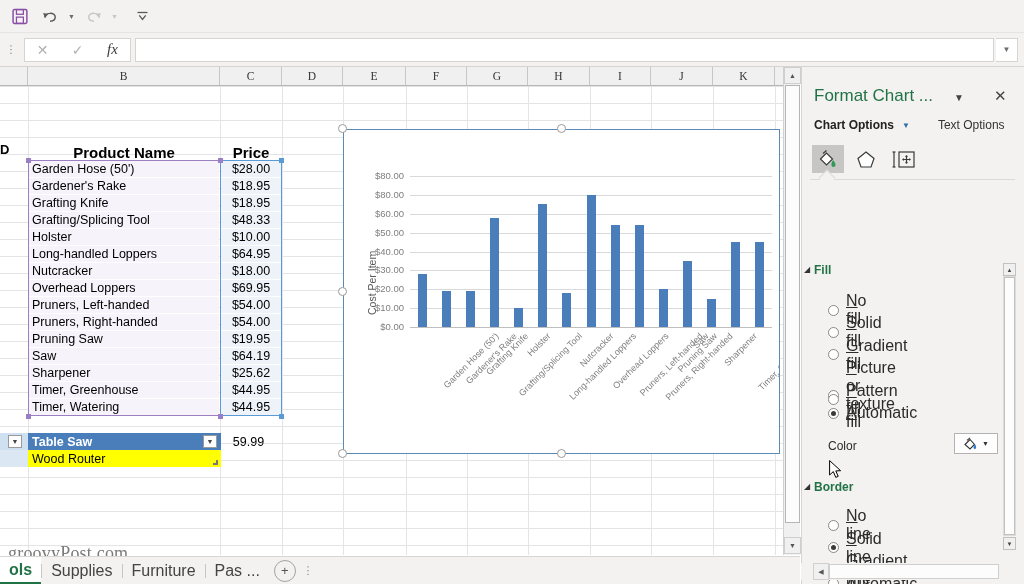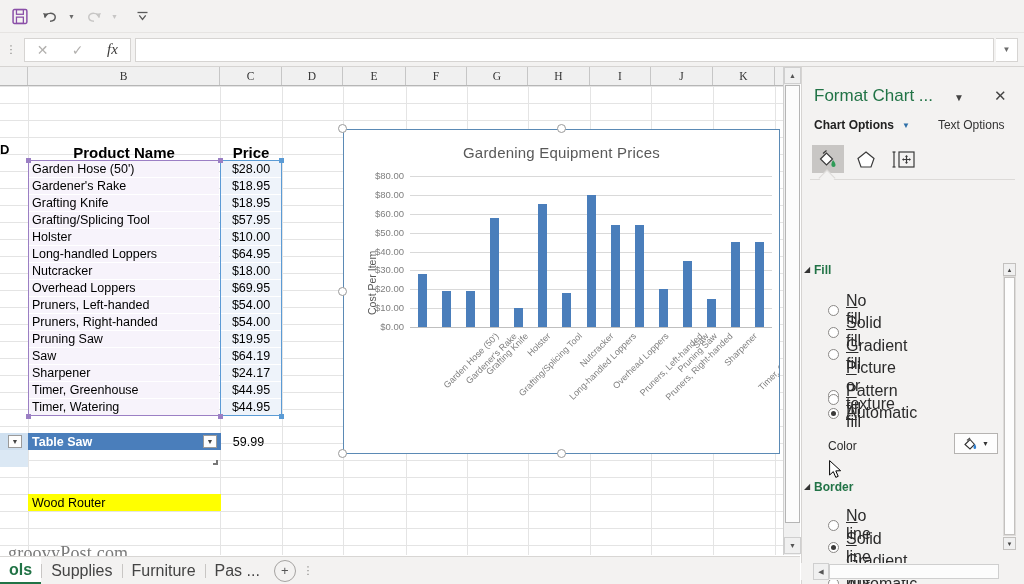--- a/index.html
+++ b/index.html
@@ -258,60 +258,60 @@
         <div class="cell" style="left: 0px; top: 55px; width: 12px; height: 17px; font-weight: bold; font-size: 13px;">D</div>
         <div class="cell hdr" style="left: 29px; top: 58px; width: 190px; height: 17px;">Product Name</div>
         <div class="cell hdr" style="left: 221px; top: 58px; width: 60px; height: 17px;">Price</div>
         <div class="cell tbl-name" style="left: 29px; top: 75px; width: 190px; height: 16px;">Garden Hose (50')</div>
         <div class="cell tbl-price price" style="left: 221px; top: 75px; width: 60px; height: 16px;">$28.00</div>
         <div class="cell tbl-name" style="left: 29px; top: 92px; width: 190px; height: 16px;">Gardener's Rake</div>
         <div class="cell tbl-price price" style="left: 221px; top: 92px; width: 60px; height: 16px;">$18.95</div>
         <div class="cell tbl-name" style="left: 29px; top: 109px; width: 190px; height: 16px;">Grafting Knife</div>
         <div class="cell tbl-price price" style="left: 221px; top: 109px; width: 60px; height: 16px;">$18.95</div>
         <div class="cell tbl-name" style="left: 29px; top: 126px; width: 190px; height: 16px;">Grafting/Splicing Tool</div>
-        <div class="cell tbl-price price" style="left: 221px; top: 126px; width: 60px; height: 16px;">$57.95</div>
+        <div class="cell tbl-price price" style="left: 221px; top: 126px; width: 60px; height: 16px;">$48.33</div>
         <div class="cell tbl-name" style="left: 29px; top: 143px; width: 190px; height: 16px;">Holster</div>
         <div class="cell tbl-price price" style="left: 221px; top: 143px; width: 60px; height: 16px;">$10.00</div>
         <div class="cell tbl-name" style="left: 29px; top: 160px; width: 190px; height: 16px;">Long-handled Loppers</div>
         <div class="cell tbl-price price" style="left: 221px; top: 160px; width: 60px; height: 16px;">$64.95</div>
         <div class="cell tbl-name" style="left: 29px; top: 177px; width: 190px; height: 16px;">Nutcracker</div>
         <div class="cell tbl-price price" style="left: 221px; top: 177px; width: 60px; height: 16px;">$18.00</div>
         <div class="cell tbl-name" style="left: 29px; top: 194px; width: 190px; height: 16px;">Overhead Loppers</div>
         <div class="cell tbl-price price" style="left: 221px; top: 194px; width: 60px; height: 16px;">$69.95</div>
         <div class="cell tbl-name" style="left: 29px; top: 211px; width: 190px; height: 16px;">Pruners, Left-handed</div>
         <div class="cell tbl-price price" style="left: 221px; top: 211px; width: 60px; height: 16px;">$54.00</div>
         <div class="cell tbl-name" style="left: 29px; top: 228px; width: 190px; height: 16px;">Pruners, Right-handed</div>
         <div class="cell tbl-price price" style="left: 221px; top: 228px; width: 60px; height: 16px;">$54.00</div>
         <div class="cell tbl-name" style="left: 29px; top: 245px; width: 190px; height: 16px;">Pruning Saw</div>
         <div class="cell tbl-price price" style="left: 221px; top: 245px; width: 60px; height: 16px;">$19.95</div>
         <div class="cell tbl-name" style="left: 29px; top: 262px; width: 190px; height: 16px;">Saw</div>
         <div class="cell tbl-price price" style="left: 221px; top: 262px; width: 60px; height: 16px;">$64.19</div>
         <div class="cell tbl-name" style="left: 29px; top: 279px; width: 190px; height: 16px;">Sharpener</div>
-        <div class="cell tbl-price price" style="left: 221px; top: 279px; width: 60px; height: 16px;">$24.17</div>
+        <div class="cell tbl-price price" style="left: 221px; top: 279px; width: 60px; height: 16px;">$25.62</div>
         <div class="cell tbl-name" style="left: 29px; top: 296px; width: 190px; height: 16px;">Timer, Greenhouse</div>
         <div class="cell tbl-price price" style="left: 221px; top: 296px; width: 60px; height: 16px;">$44.95</div>
         <div class="cell tbl-name" style="left: 29px; top: 313px; width: 190px; height: 16px;">Timer, Watering</div>
         <div class="cell tbl-price price" style="left: 221px; top: 313px; width: 60px; height: 16px;">$44.95</div>
         <div class="selbox-b" style="left: 28px; top: 74px; width: 193px; height: 256px;"></div>
         <div class="selbox-c" style="left: 220px; top: 74px; width: 62px; height: 256px;"></div>
         <div class="handle-sq" style="left: 26px; top: 72px;"></div>
         <div class="handle-sq" style="left: 218px; top: 72px;"></div>
         <div class="handle-sq" style="left: 26px; top: 328px;"></div>
         <div class="handle-sq" style="left: 218px; top: 328px;"></div>
         <div class="handle-sq blue" style="left: 279px; top: 72px;"></div>
         <div class="handle-sq blue" style="left: 279px; top: 328px;"></div>
         <div class="rowhdr-sel" style="left: 0px; top: 347px; width: 28px; height: 17px;"></div>
         <div class="row-tablesaw" style="left: 28px; top: 347px; width: 193px; height: 17px; display: flex; align-items: center;">
           <span class="t">Table Saw</span>
         </div>
         <div class="filterbtn" style="left: 8px; top: 349px; width: 14px; height: 13px;">▼</div>
         <div class="filterbtn" style="left: 203px; top: 349px; width: 14px; height: 13px;">▼</div>
         <div class="cell price" style="left: 221px; top: 347px; width: 55px; height: 17px;">59.99</div>
         <div class="rowhdr-sel" style="left: 0px; top: 364px; width: 28px; height: 17px; background: rgb(219, 232, 244);"></div>
-        <div class="row-router" style="left: 28px; top: 364px; width: 193px; height: 17px; display: flex; align-items: center; margin-top: 44px;">
+        <div class="row-router" style="left: 28px; top: 364px; width: 193px; height: 17px; display: flex; align-items: center;">
           <span class="t">Wood Router</span>
         </div>
         <div class="fillhandle" style="left: 213px; top: 374px;"></div>
       </div>
   </div>
 
   <div class="vscroll">
     <div class="sb-arrow" style="top:0">▲</div>
     <div class="vthumb" style="top:18px; height:438px;"></div>
     <div class="sb-arrow" style="top:470px">▼</div>
@@ -450,21 +450,20 @@
   <div class="p-hscroll">
     <div class="hsb-arrow" style="left:12px">◀</div>
     <div class="hthumb" style="left:28px; width:170px;"></div>
   </div>
 
   <svg class="cursor-arrow" style="left:829px; top:460px; width:14px; height:20px; overflow:visible;" viewBox="0 0 14 20">
     <path d="M0.6 0.6 L0.6 15 L4.3 11.6 L6.8 17.4 L9.2 16.3 L6.8 10.9 L11.6 10.7 Z" fill="#ffffff" stroke="#000000" stroke-width="1"></path>
   </svg>
 
 <div class="chart-obj" style="left: 343px; top: 129px; width: 437px; height: 325px;">
-      <div class="chart-title" style="top: 14px;">Gardening Equipment Prices</div>
       <div class="ylabel" style="left: 22px; top: 185px;">Cost Per Item</div>
       <div class="gline" style="left: 66px; top: 46px; width: 362px;"></div>
       <div class="ytick" style="left: 8px; top: 40px; width: 52px;">$80.00</div>
       <div class="gline" style="left: 66px; top: 65px; width: 362px;"></div>
       <div class="ytick" style="left: 8px; top: 59px; width: 52px;">$80.00</div>
       <div class="gline" style="left: 66px; top: 84px; width: 362px;"></div>
       <div class="ytick" style="left: 8px; top: 78px; width: 52px;">$60.00</div>
       <div class="gline" style="left: 66px; top: 103px; width: 362px;"></div>
       <div class="ytick" style="left: 8px; top: 97px; width: 52px;">$50.00</div>
       <div class="gline" style="left: 66px; top: 122px; width: 362px;"></div>

